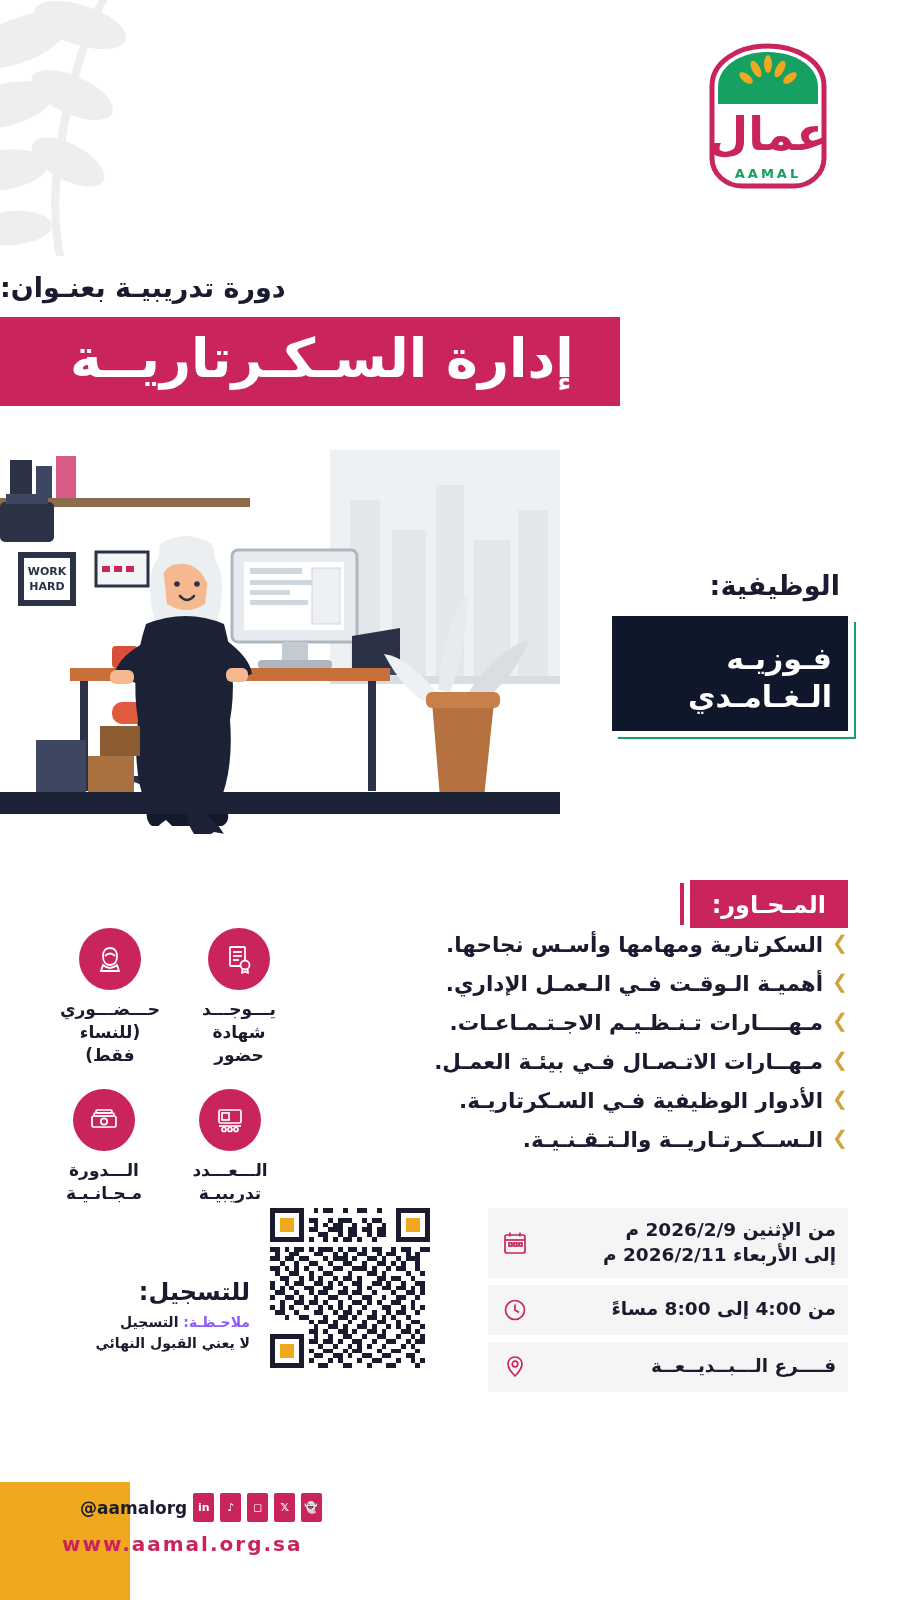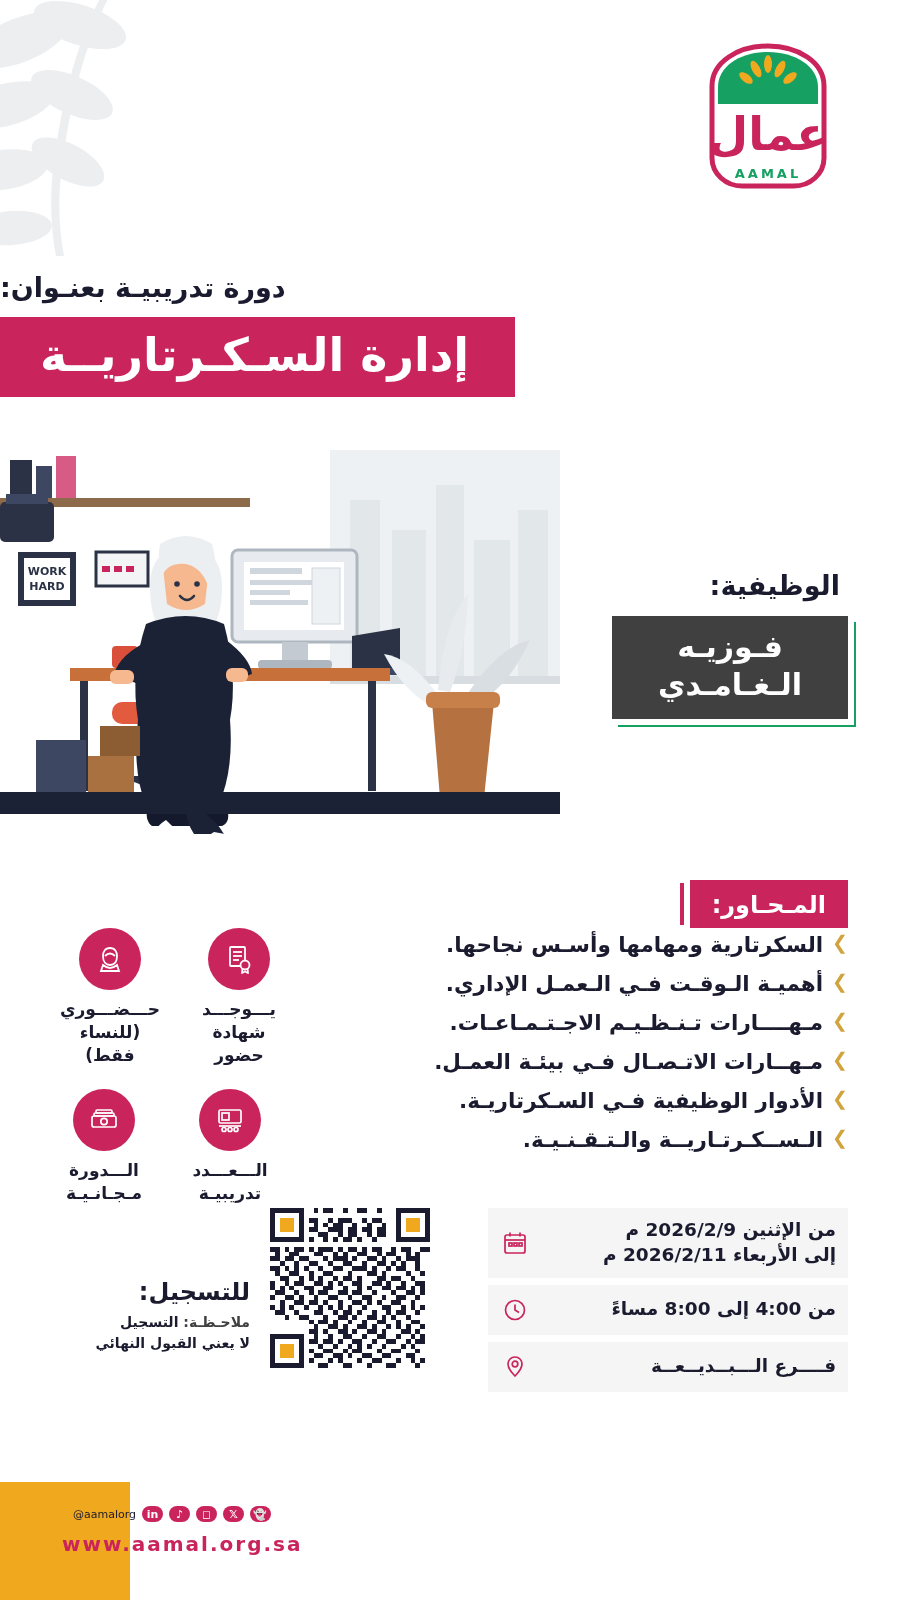--- a/index.html
+++ b/index.html
@@ -26,43 +26,42 @@
   .title-area { position: absolute; top: 272px; right: 0; left: 0; text-align: left; }
   .course-kicker {
     font-size: 27px; font-weight: 700; color: #1b1b2f; letter-spacing: 0px;
     direction: rtl;
   }
   .title-band {
     display: inline-block;
     margin-top: 14px;
     background: #c9245c;
     color: #ffffff;
-    font-size: 46px;
+    font-size: 54px;
     font-weight: 700;
-    padding: 14px 46px 18px 40px;
+    padding: 14px 46px 18px 70px;
     line-height: 1.05;
     letter-spacing: 1px;
   }
 
   
   .illu { position: absolute; top: 440px; left: 0; width: 560px; height: 450px; }
 
   
   .trainer-label {
     position: absolute; top: 570px; right: 60px;
     font-size: 27px; font-weight: 700; color: #1b1b2f;
     letter-spacing: 3px;
   }
   .trainer-box {
     position: absolute; top: 616px; right: 52px;
     width: 236px;
-    background: #404040;
+    background: #0f172a;
     color: #ffffff;
-    padding: 12px 16px 16px 16px;
-    text-align: center;
+    padding: 24px 16px 16px 16px;
     font-size: 30px; font-weight: 700; line-height: 1.25;
     letter-spacing: 2px;
     box-shadow: 6px 6px 0 0 #ffffff, 7px 7px 0 1px #16a163;
   }
 
   
   .axes-band {
     position: absolute; top: 880px; right: 52px;
     background: #c9245c; color: #fff;
     font-size: 24px; font-weight: 700; letter-spacing: 4px;
@@ -118,31 +117,31 @@
   .reg-label {
     position: absolute; top: 1278px; right: 650px;
     font-size: 24px; font-weight: 700; color: #1b1b2f; direction: rtl;
     text-align: right; width: 180px;
   }
   .reg-note {
     position: absolute; top: 1312px; right: 650px; width: 180px;
     text-align: right; direction: rtl;
     font-size: 14px; line-height: 1.5; color: #c9245c; font-weight: 700;
   }
-  .reg-note .nb { color: #404040; }
+  .reg-note .nb { color: #8b5cf6; }
   .reg-note .nb2 { color: #1b1b2f; font-weight: 700; }
 
   
   .footer-bar { position: absolute; left: 0; bottom: 0; width: 130px; height: 118px; background: #f0a81f; }
   .social { position: absolute; left: 62px; bottom: 78px; display: flex; align-items: center; gap: 6px; }
   .sbtn {
-    width: 21px; height: 16px; border-radius: 10px; background: #c9245c;
+    width: 21px; height: 29px; border-radius: 2px; background: #c9245c;
     display: flex; align-items: center; justify-content: center; color: #fff; font-size: 11px; font-weight: 700;
   }
-  .handle { margin-right: 0; margin-left: 5px; font-size: 11px; color: #1b1b2f; font-weight: 400; direction: ltr; padding-left: 6px;}
+  .handle { margin-right: 0; margin-left: 12px; font-size: 17px; color: #1b1b2f; font-weight: 700; direction: ltr; padding-left: 6px;}
   .website {
     position: absolute; left: 62px; bottom: 44px;
     font-size: 20px; color: #c9245c; font-weight: 700; letter-spacing: 2px; direction: ltr;
   }
 </style>
 </head>
 <body>
 
 <div class="poster">
 

